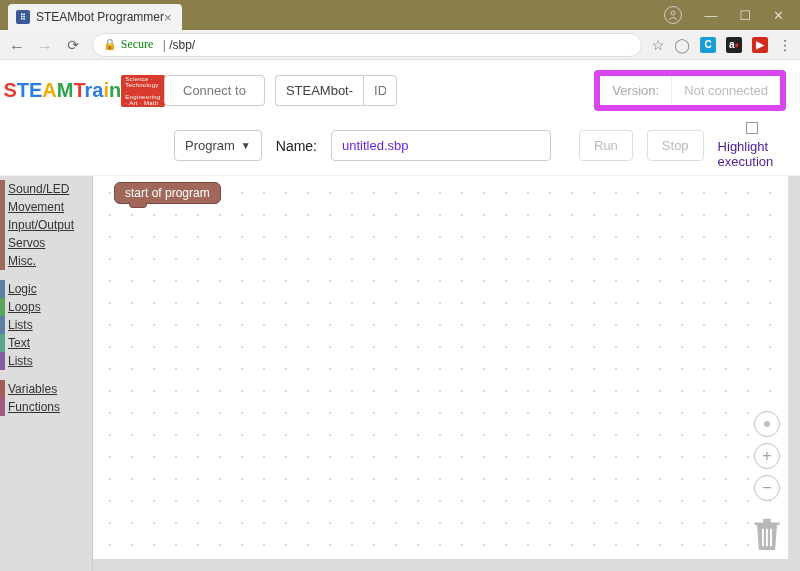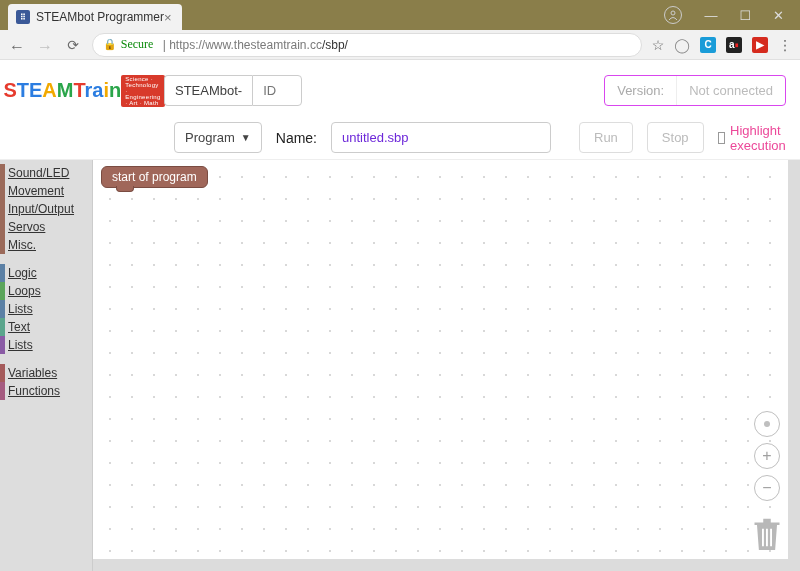--- a/index.html
+++ b/index.html
@@ -28,49 +28,49 @@
 .toprow { display:flex; align-items:center; gap:10px; }
 .logo { width:140px; height:44px; display:flex; flex-direction:row; align-items:center; justify-content:center; }
 .logo-top { font-family:'Comic Sans MS',cursive; font-weight:bold; font-size:20px; line-height:1; }
 .logo-top .s1{color:#e63b2e;} .logo-top .s2{color:#2b7de1;} .logo-top .s3{color:#2b7de1;} .logo-top .s4{color:#f2a900;} .logo-top .s5{color:#2aa54a;} .logo-top .s6{color:#e63b2e;} .logo-top .s7{color:#2b7de1;} .logo-top .s8{color:#2b7de1;} .logo-top .s9{color:#f2a900;} .logo-top .s10{color:#2aa54a;}
 .logo-sub { font-size:6px; background:#d83a2b; color:#fff; padding:1px 4px; border-radius:2px; margin-top:2px; letter-spacing:0.3px;}
 .btn { border:1px solid #ccc; background:#fff; color:#777; font-size:13px; padding:7px 18px; border-radius:4px; }
 .btn.tight { padding:7px 10px; }
 .input { border:1px solid #ccc; background:#fff; font-size:13px; padding:7px 10px; border-radius:4px; color:#6d28d9; }
 .input.dim { color:#aaa; }
 .spacer { flex:1; }
-.version-box { display:flex; border:1px solid #d946ef; border-radius:4px; overflow:hidden;}
+.version-box { display:flex; border:6px solid #d946ef; border-radius:4px; overflow:hidden;}
 .version-box .vlbl { padding:7px 12px; color:#aaa; font-size:13px; }
 .version-box .vval { padding:7px 12px; color:#bbb; font-size:13px; border-left:1px solid #eee;}
 .secondrow { display:flex; align-items:center; gap:14px; margin-top:10px; padding-left:160px;}
 .dropdown { border:1px solid #ccc; border-radius:4px; padding:7px 10px; font-size:13px; color:#444; display:flex; align-items:center; gap:6px;}
 .dropdown .caret { font-size:10px; }
 .lbl { font-size:14px; font-weight:normal; color:#222; }
 .nameinput { flex:0 0 220px; }
 .runstop { border:1px solid #ddd; background:#fff; color:#bbb; font-size:13px; padding:7px 14px; border-radius:4px;}
-.chk-wrap { display:flex; align-items:center; gap:5px; font-size:13px; color:#ec4899; }
+.chk-wrap { display:flex; align-items:center; gap:5px; font-size:13px; color:#4c1d95;flex-direction:column; }
 .chk { width:12px; height:12px; border:1px solid #999; background:#fff;}
 .workspace { flex:1; display:flex; border-top:1px solid #eee; position:relative; }
 .catbar { width:92px; background:#ddd; display:flex; flex-direction:column; padding-top:4px;}
 .cat { height:18px; display:flex; align-items:center; font-size:12px; color:#333; padding-left:8px; position:relative;text-decoration:underline;}
 .cat::before { content:''; position:absolute; left:0; top:0; bottom:0; width:5px; }
 .cat.brown::before { background:#9b6a5a; }
 .cat.blue::before { background:#5b80a5; }
 .cat.green::before { background:#5ba55b; }
 .cat.teal::before { background:#5ba58c; }
 .cat.purple::before { background:#8a5ba5; }
 .cat.darkpurple::before { background:#a55b80; }
 .cat.red::before   { background:#a55b5b; }
 .cat-gap { height:10px; }
 .canvas { flex:1; position:relative; background:#fff;
   background-image:radial-gradient(circle,#d8d8d8 1px,transparent 1px);
   background-size:22px 22px; background-position:6px 6px;
   border-left:1px solid #ccc;
 }
-.startblock { position:absolute; top:6px; left:8px; background:#a0675a; color:#fff; font-size:12px; padding:3px 10px; border-radius:6px; border:1px solid #7a4c42;}
+.startblock { position:absolute; top:6px; left:21px; background:#a0675a; color:#fff; font-size:12px; padding:3px 10px; border-radius:6px; border:1px solid #7a4c42;}
 .startblock::after{ content:''; position:absolute; left:14px; bottom:-5px; width:16px; height:5px; background:#a0675a; border:1px solid #7a4c42; border-top:none; border-radius:0 0 4px 4px;}
 .zoom-controls { position:absolute; right:20px; bottom:70px; display:flex; flex-direction:column; gap:6px;}
 .zbtn { width:26px; height:26px; border:1.5px solid #bfbfbf; border-radius:50%; display:flex; align-items:center; justify-content:center; color:#a0a0a0; font-size:16px; background:#fff;}
 .zbtn.inner::after { content:''; width:6px;height:6px;border-radius:50%;background:#bfbfbf;}
 .trash { position:absolute; right:18px; bottom:14px; color:#b5b5b5; }
 .trash svg { width:30px; height:36px; }
 .scrollbar-v { position:absolute; right:0; top:0; bottom:0; width:12px; background:#f1f1f1;}
 .scrollbar-v .thumb { position:absolute; top:0; width:12px; height:100%; background:#dcdcdc;}
 .scrollbar-h { position:absolute; left:0; right:12px; bottom:0; height:12px; background:#f1f1f1;}
 .scrollbar-h .thumb { position:absolute; left:0; height:12px; width:100%; background:#dcdcdc;}
@@ -98,21 +98,20 @@
 </div>
 
 <div class="addrbar">
   <span class="navbtn">←</span>
   <span class="navbtn" style="color:#c0c0c0">→</span>
   <span class="navbtn reload">⟳</span>
   <div class="omnibox">
     <span class="lock">🔒</span>
     <span class="secure">Secure</span>
     <span class="dim">&nbsp;|&nbsp;</span>
-    <span class="dim">https://www.thesteamtrain.cc</span>
     <span>/sbp/</span>
   </div>
   <div class="addr-icons">
     <span>☆</span>
     <span style="color:#888">◯</span>
     <span class="ext c1">C</span>
     <span class="ext c2">a<span style="color:#e22;font-size:7px">∎</span></span>
     <span class="ext c3">▶</span>
     <span>⋮</span>
   </div>
@@ -120,23 +119,24 @@
 
 <div class="content">
   <div class="toolbar-area">
     <div class="toprow">
       <div class="logo">
         <div class="logo-top">
           <span class="s1">S</span><span class="s2">T</span><span class="s3">E</span><span class="s4">A</span><span class="s5">M</span><span class="s6">T</span><span class="s7">r</span><span class="s8">a</span><span class="s9">i</span><span class="s10">n</span>
         </div>
         <div class="logo-sub">Science · Technology · Engineering · Art · Math</div>
       </div>
+      <button class="btn">Connect to</button>
       <div style="display:flex">
         <div class="btn tight" style="border-right:none;border-radius:4px 0 0 4px;color:#404040">STEAMbot-</div>
-        <input class="input dim" style="width: 50px; border-radius: 0px 4px 4px 0px;" placeholder="ID">
+        <input class="input dim" style="width: 34px; border-radius: 0px 4px 4px 0px;" placeholder="ID">
       </div>
       <div class="spacer"></div>
       <div class="version-box">
         <span class="vlbl">Version:</span>
         <span class="vval">Not connected</span>
       </div>
     </div>
     <div class="secondrow">
       <div class="dropdown">
         <span>Program</span>

